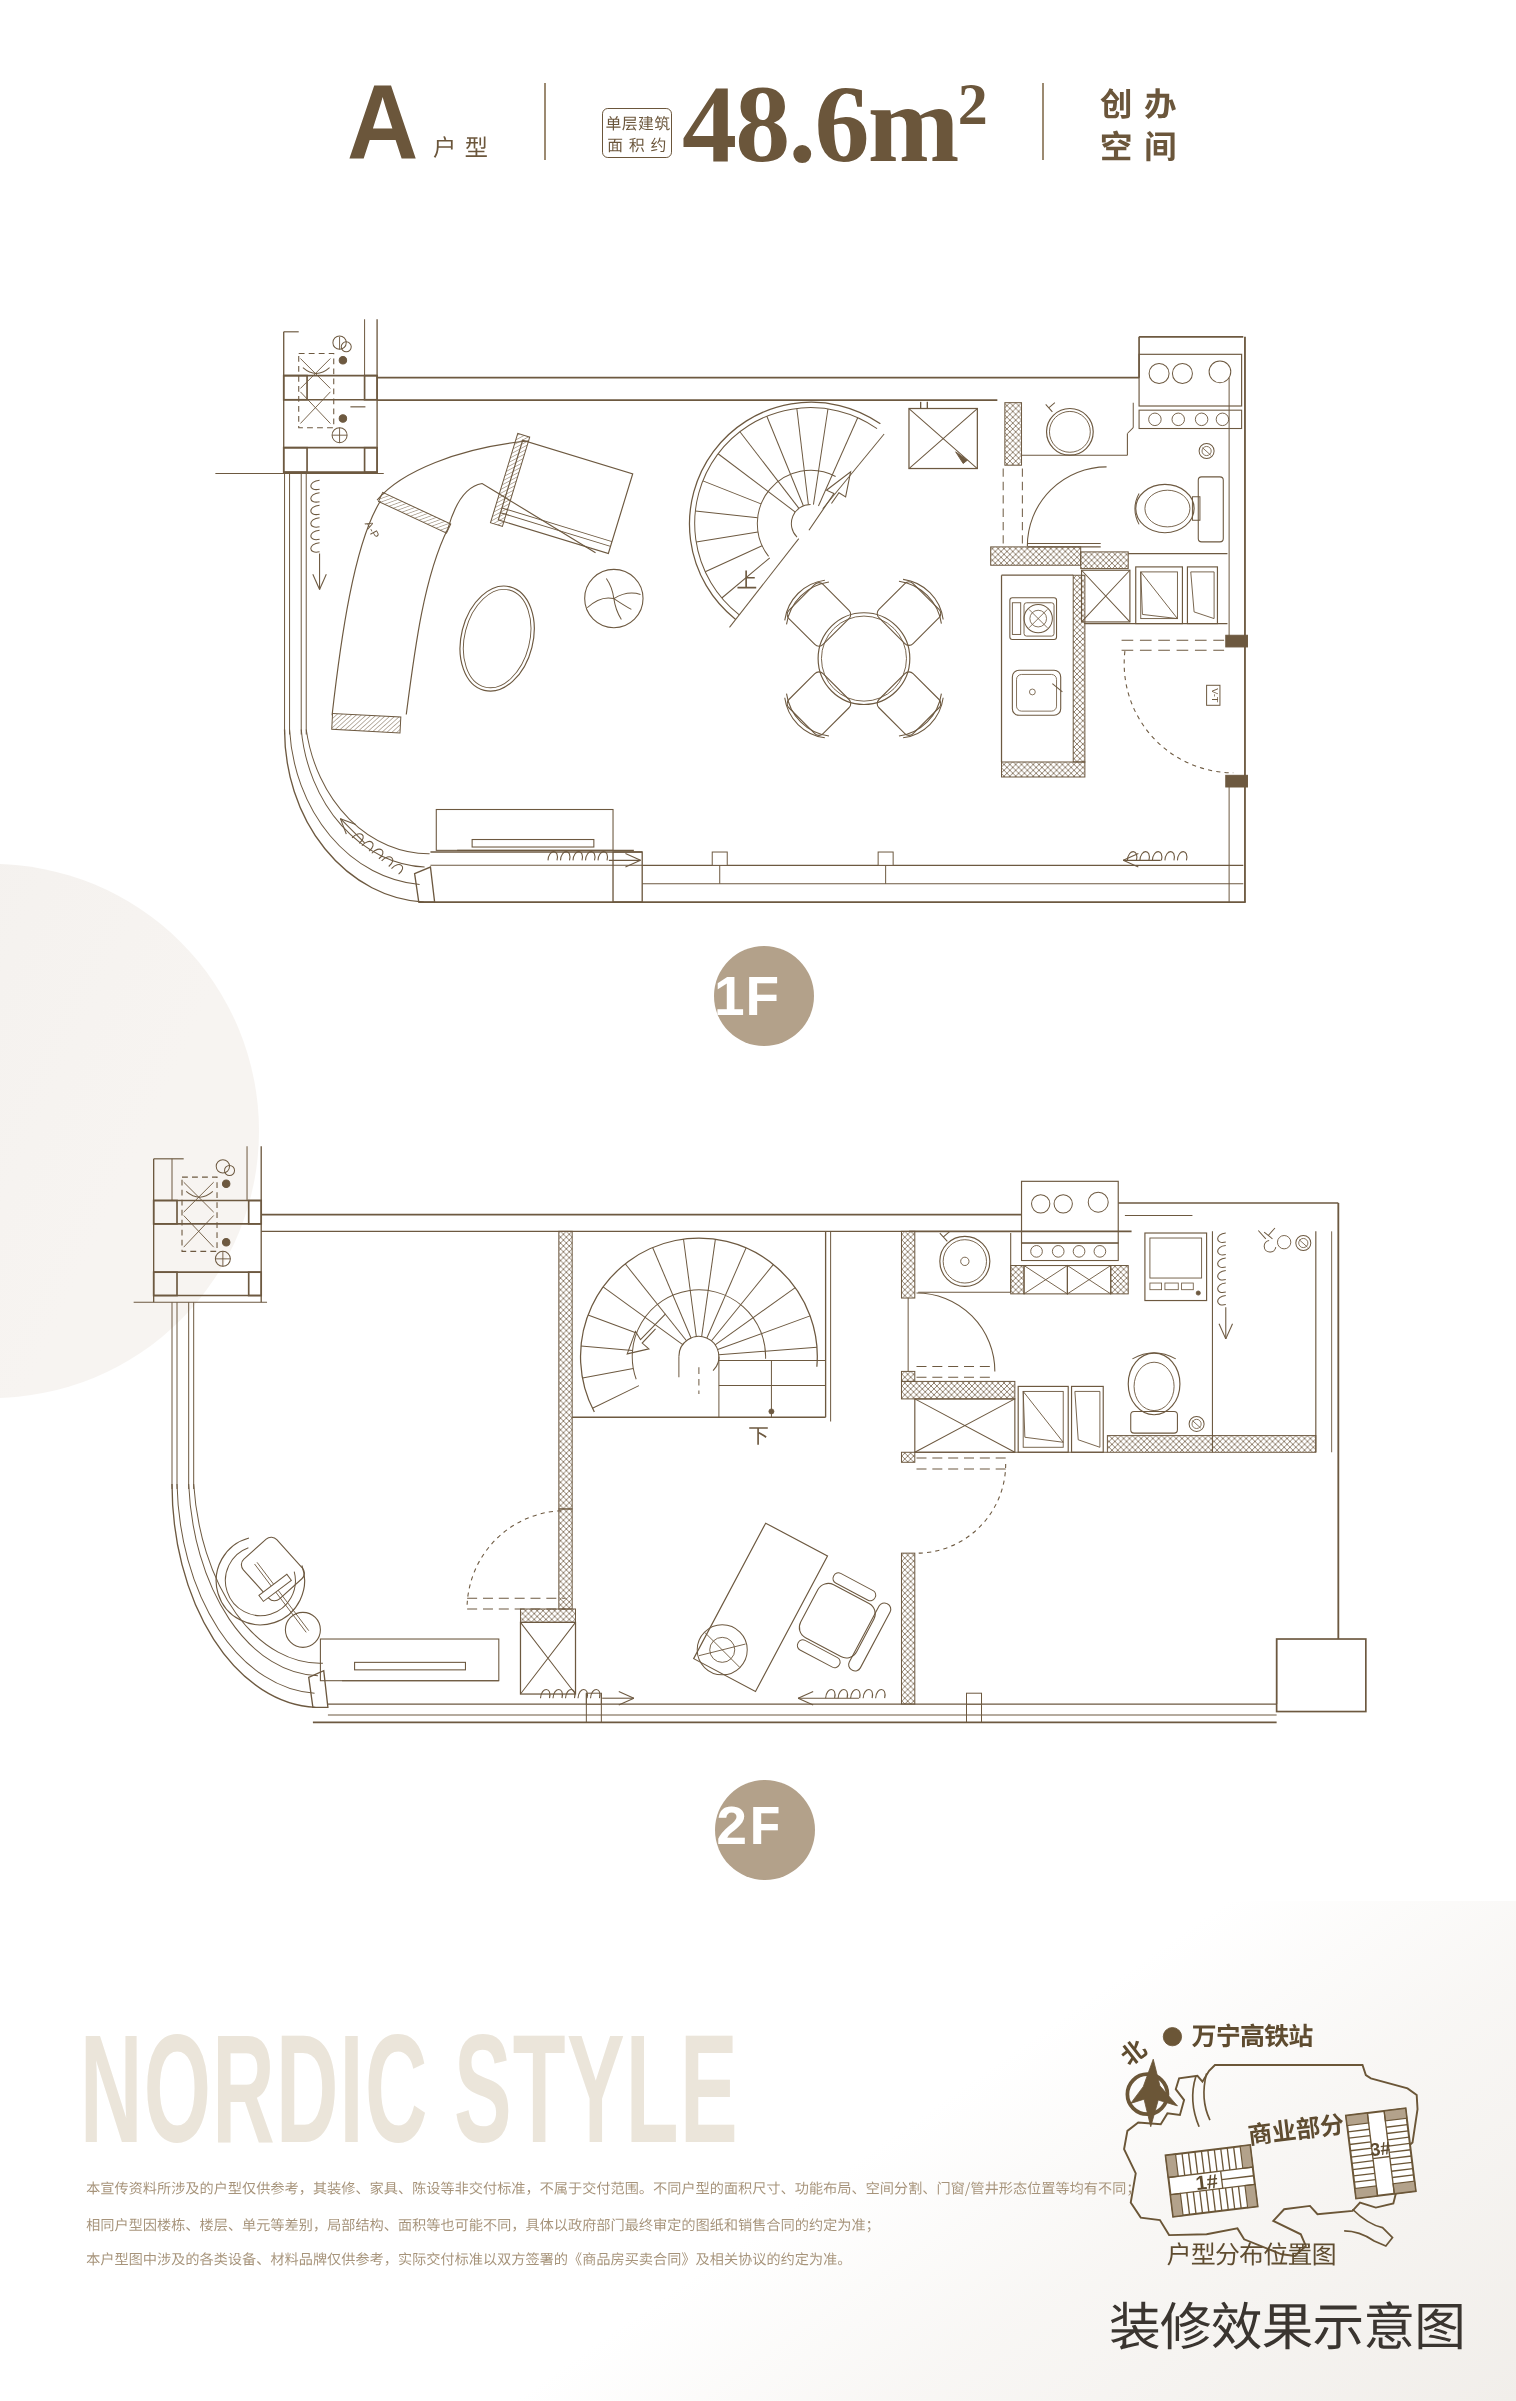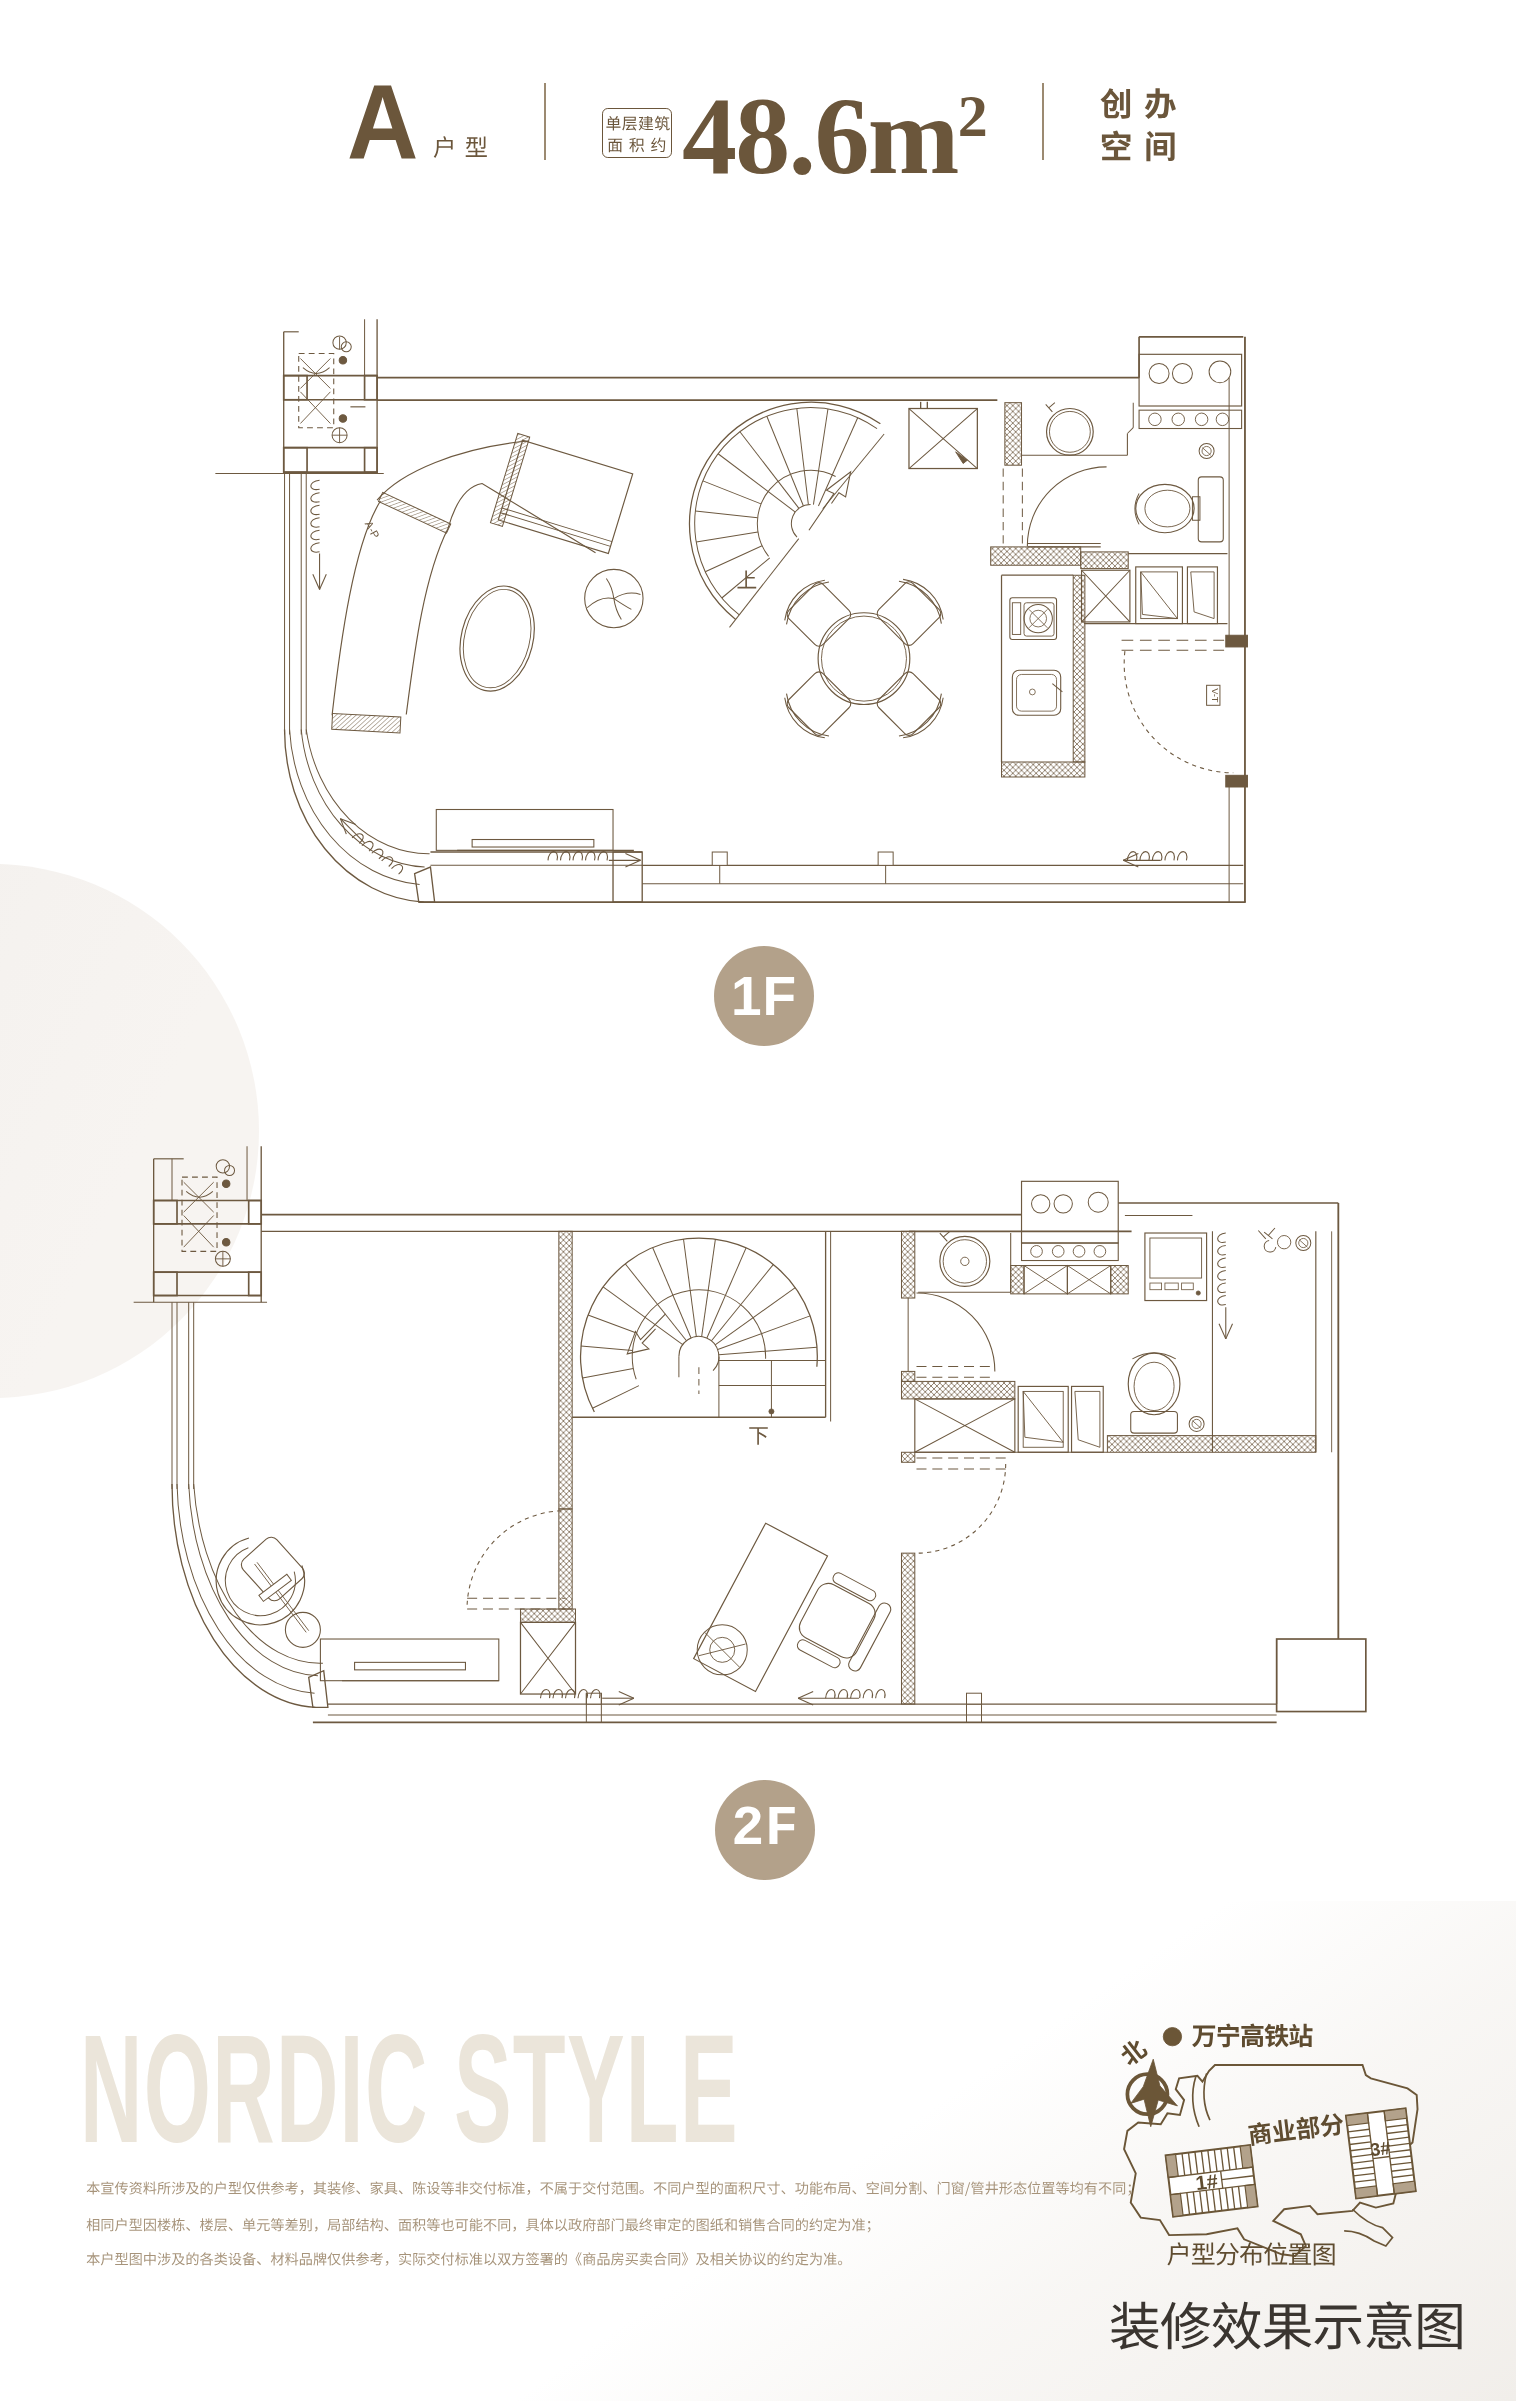--- a/index.html
+++ b/index.html
@@ -1,37 +1,37 @@
 <!DOCTYPE html>
 <html style="font-size:13.3px"><head><meta charset="utf-8">
 <style>
 html,body{margin:0;padding:0;}
 body{width:1517px;height:2401px;position:relative;background:#ffffff;overflow:hidden;
      font-family:"Liberation Sans",sans-serif;}
 .abs{position:absolute;}
 .brown{color:#6b563b;}
 .badge{position:absolute;width:100px;height:100px;border-radius:50%;background:#b3a18a;
-  color:#fff;font-weight:bold;font-size:55px;text-align:center;line-height:100px;
+  color:#fff;font-weight:bold;font-size:55px;line-height:100px;
   letter-spacing:0.8px;}
 </style></head>
 <body>
 
 <div class="abs" style="left:-275px;top:864px;width:534px;height:534px;border-radius:50%;
   background:linear-gradient(115deg,#f2efec 0%,#f7f4f1 70%);"></div>
 
 <div class="abs" style="left:0;top:1901px;width:1517px;height:500px;
   background:linear-gradient(145deg,rgba(246,243,240,0) 55%,rgba(243,240,236,.55) 72%,#f1eeea 100%);"></div>
 
 <div class="abs brown" style="left:347px;top:63px;font-size:105px;font-weight:bold;transform:scale(0.94,1);transform-origin:0 0;">A</div>
 
 <div class="abs" style="left:544px;top:83px;width:1.7px;height:77px;background:#9c8a71;"></div>
 
 <div class="abs" style="left:602px;top:108px;width:68px;height:48px;border:1.7px solid #6b563b;border-radius:5.8px;"></div>
 
-<div class="abs brown" style="left:682px;top:61px;font-size:110px;font-weight:bold;font-family:'Liberation Serif',serif;letter-spacing:-1.7px;margin-top:12px;">48.6m<span style="font-size:60px;vertical-align:37px;letter-spacing:0;">2</span></div>
+<div class="abs brown" style="left:682px;top:61px;font-size:110px;font-weight:bold;font-family:'Liberation Serif',serif;letter-spacing:-1.7px;">48.6m<span style="font-size:60px;vertical-align:37px;letter-spacing:0;">2</span></div>
 
 <div class="abs" style="left:1042px;top:83px;width:1.7px;height:77px;background:#9c8a71;"></div>
 
 <svg class="abs" style="left:0;top:0" width="1517" height="2401" viewBox="0 0 1819 2880">
 <defs>
 <pattern id="xh" width="7" height="7" patternUnits="userSpaceOnUse">
   <path d="M0,0 L7,7 M7,0 L0,7" stroke="#6d5940" stroke-width="0.9" fill="none"></path>
 </pattern>
 <pattern id="dh" width="4" height="4" patternUnits="userSpaceOnUse" patternTransform="rotate(45)">
   <line x1="0" y1="0" x2="0" y2="4" stroke="#6d5940" stroke-width="1.1"></line>

